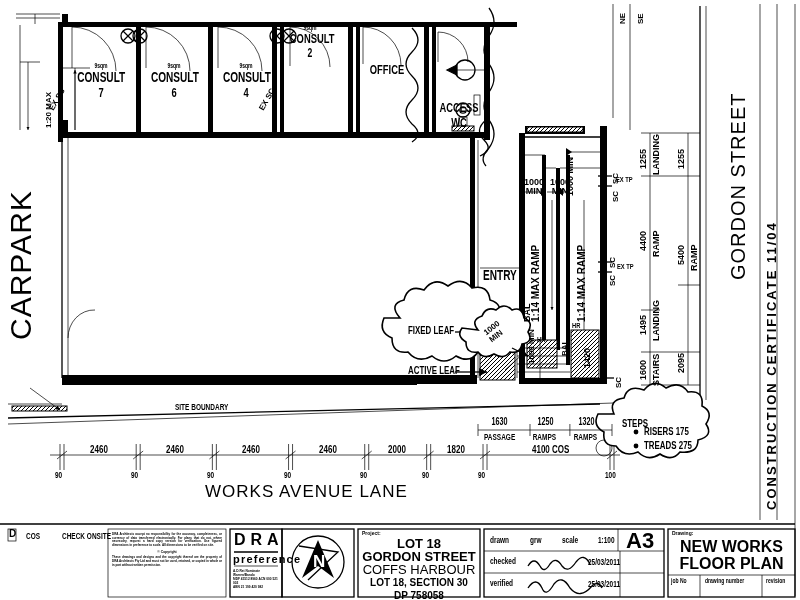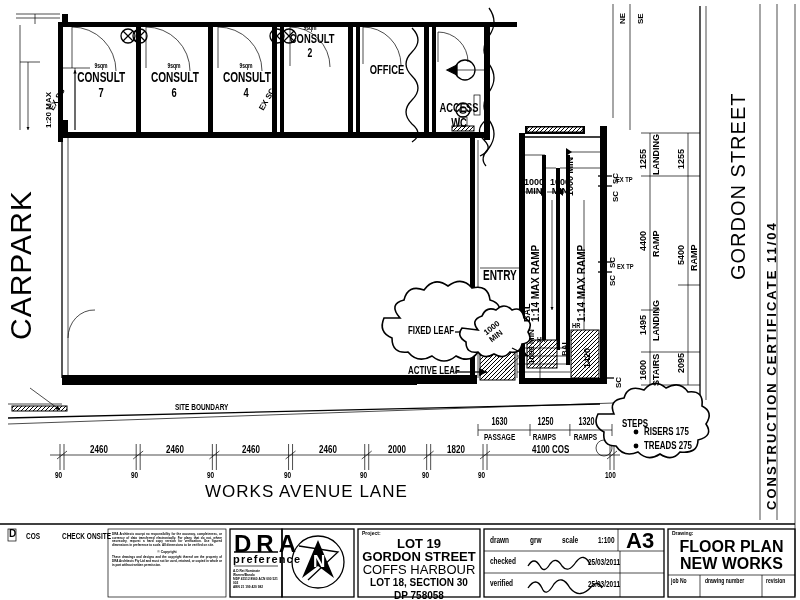--- a/index.html
+++ b/index.html
@@ -415,30 +415,30 @@
   <div class="txt" style="left:9px;top:529px;font-size:10px;">D</div>
   <div class="txt arch" style="left:26px;top:532px;font-size:9px;">COS</div>
   <div class="txt arch" style="left:62px;top:532px;font-size:9px;">CHECK ONSITE</div>
 
   <div class="abs" style="left:112px;top:533px;width:110px;">
     <div style="font-size:3.0px;line-height:3.6px;text-align:justify;font-weight:700;">DRA Architects accept no responsibility for the accuracy, completeness, or currency of data transferred electronically. For plans that do not, where necessary, request a hard copy version for verification. Use figured dimensions in preference to scale. All dimensions to be verified on site.</div>
     <div style="font-size:3.4px;text-align:center;font-weight:700;margin-top:3px;">© Copyright</div>
     <div style="font-size:3.0px;line-height:3.6px;text-align:justify;font-weight:700;margin-top:2px;">These drawings and designs and the copyright thereof are the property of DRA Architects Pty Ltd and must not be used, retained, or copied in whole or in part without written permission.</div>
   </div>
 
-  <div class="txt" style="left:234px;top:532px;font-size:24px;letter-spacing:5px;">DRA</div>
+  <div class="txt" style="left:234px;top:532px;font-size:16px;letter-spacing:5px;">DRA</div>
   <div class="txt" style="left:233px;top:554px;font-size:11px;letter-spacing:1.2px;">preference</div>
   <div class="abs" style="left:233px;top:569px;width:46px;font-size:3.2px;line-height:4px;font-weight:700;white-space:pre-line;">A.D.Ret Nominate  Warren/Bando
 MDF 41512 8960   ACN 000 521 002
 ABN 21 199 420 982</div>
   <div class="txt" style="left:313px;top:553px;font-size:17px;color:#fff;">N</div>
 
   <div class="txt" style="left:362px;top:531px;font-size:5px;">Project:</div>
   <div class="abs" style="left:358px;top:537px;width:122px;text-align:center;line-height:13px;">
-    <div style="font-size:13px;font-weight:700;">LOT 19</div>
+    <div style="font-size:13px;font-weight:700;">LOT 18</div>
     <div style="font-size:13px;font-weight:700;">GORDON STREET</div>
     <div style="font-size:13px;font-weight:400;">COFFS HARBOUR</div>
     <div style="font-size:10px;font-weight:700;">LOT 18, SECTION 30</div>
     <div style="font-size:10px;font-weight:700;">DP 758058</div>
   </div>
 
   <div class="txt arch" style="left:490px;top:536px;font-size:9px;">drawn</div>
   <div class="txt arch" style="left:530px;top:536px;font-size:9px;">grw</div>
   <div class="txt arch" style="left:562px;top:536px;font-size:9px;">scale</div>
   <div class="txt arch" style="left:598px;top:536px;font-size:9px;">1:100</div>
@@ -448,20 +448,20 @@
   <div class="txt arch" style="left:490px;top:579px;font-size:9px;">verified</div>
   <div class="txt arch" style="left:588px;top:580px;font-size:9px;">25/03/2011</div>
 
   <svg width="200" height="60" style="left:520px;top:552px;position:absolute;">
     <path d="M8,14 q6,-10 12,0 q4,8 10,-2 q6,-8 12,2 q6,8 14,-4 q8,-10 14,2" class="med"></path>
     <path d="M8,36 q8,-12 14,0 q4,10 12,-4 q8,-10 16,4 q10,12 22,-2 q6,-6 10,2" class="med"></path>
   </svg>
 
   <div class="txt" style="left:672px;top:531px;font-size:5px;">Drawing:</div>
   <div class="abs" style="left:668px;top:538px;width:127px;text-align:center;line-height:17px;">
+    <div style="font-size:16px;font-weight:700;">NEW WORKS</div>
     <div style="font-size:16px;font-weight:700;">FLOOR PLAN</div>
-    <div style="font-size:16px;font-weight:700;">NEW WORKS</div>
   </div>
   <div class="txt arch" style="left:671px;top:577px;font-size:7px;">job No</div>
   <div class="txt arch" style="left:705px;top:577px;font-size:7px;">drawing number</div>
   <div class="txt arch" style="left:766px;top:577px;font-size:7px;">revision</div>
 
 </div>
 
 </body></html>

